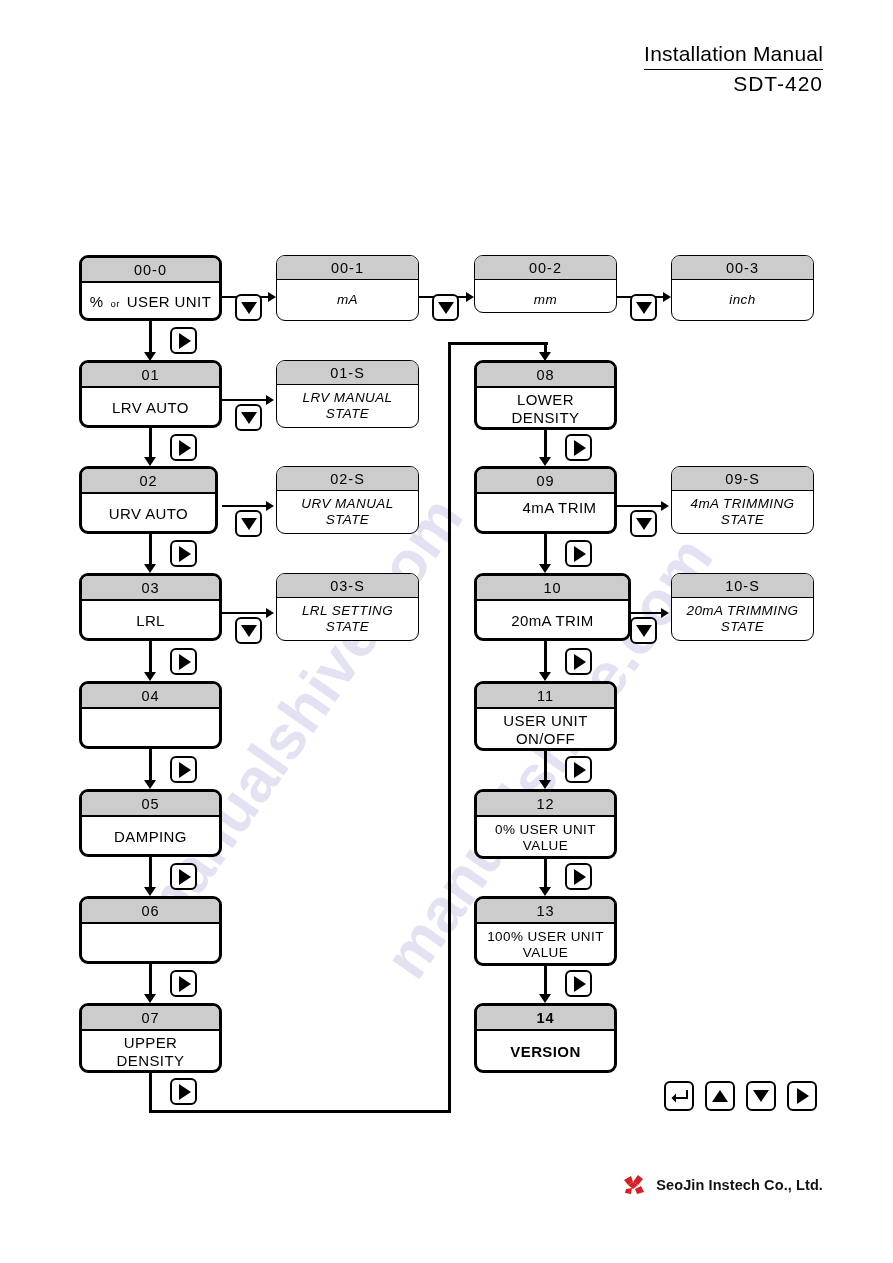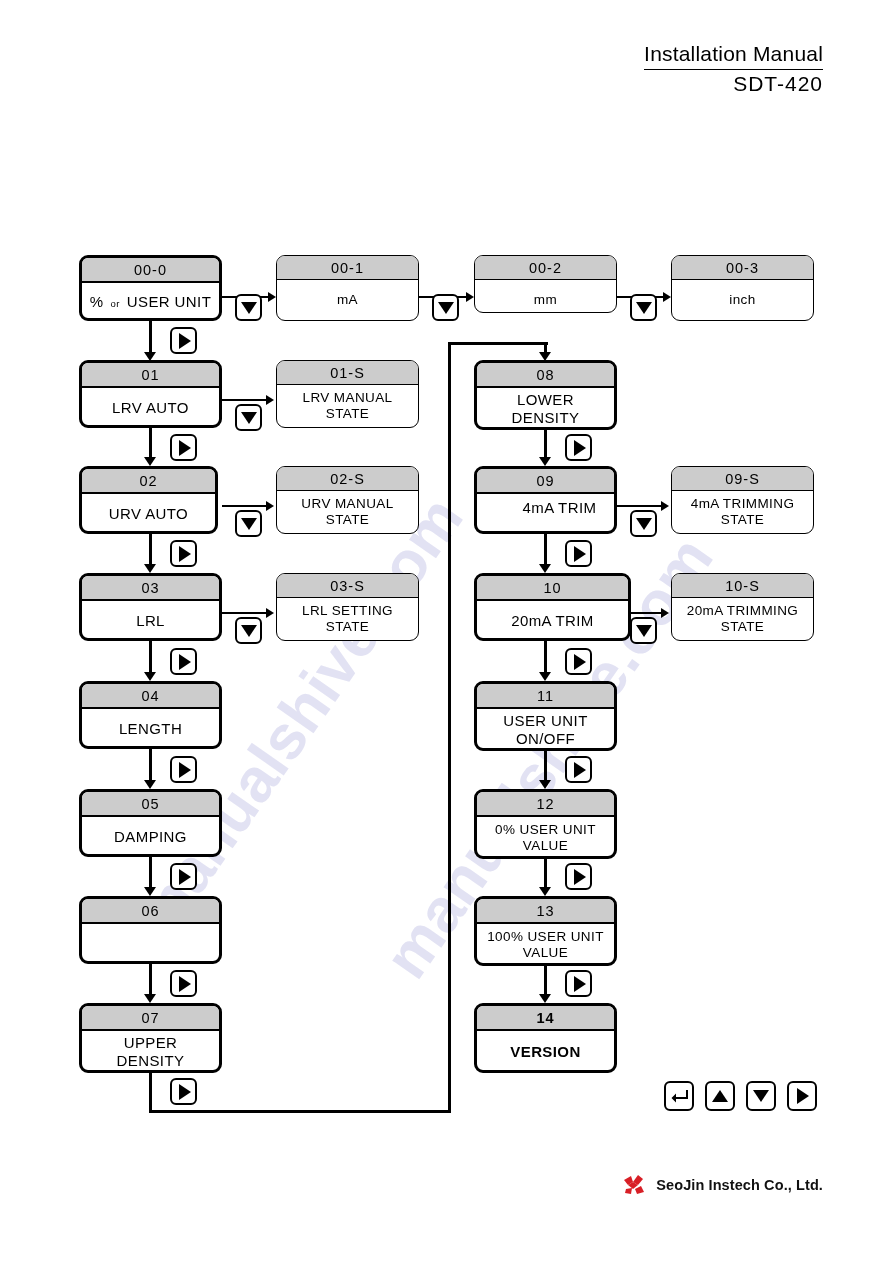--- a/index.html
+++ b/index.html
@@ -109,20 +109,21 @@
     text-align: center;
     font-size: 15px;
     letter-spacing: 0.4px;
     line-height: 1.22;
     box-sizing: border-box;
     padding: 0 4px;
     white-space: pre-line;
   }
   .node.side .body {
     font-size: 13.5px;
+    font-style: italic;
   }
   .node .body.small {
     font-size: 13.5px;
   }
   .node .body.pct {
     font-size: 15px;
   }
   .pct-row {
     display: flex;
     align-items: baseline;
@@ -309,21 +310,20 @@
   <div class="node main" style="left:79px; top:466px; width:139px; height:68px;">
     <div class="hdr">02</div>
     <div class="body" style="height:40px;">URV AUTO</div>
   </div>
   <div class="node main" style="left:79px; top:573px; width:143px; height:68px;">
     <div class="hdr">03</div>
     <div class="body" style="height:40px;">LRL</div>
   </div>
   <div class="node main" style="left:79px; top:681px; width:143px; height:68px;">
     <div class="hdr">04</div>
-    <div class="body" style="height:40px;">LENGTH</div>
   </div>
   <div class="node main" style="left:79px; top:789px; width:143px; height:68px;">
     <div class="hdr">05</div>
     <div class="body" style="height:40px;">DAMPING</div>
   </div>
   <div class="node main" style="left:79px; top:896px; width:143px; height:68px;">
     <div class="hdr">06</div>
   </div>
   <div class="node main" style="left:79px; top:1003px; width:143px; height:70px;">
     <div class="hdr">07</div>

